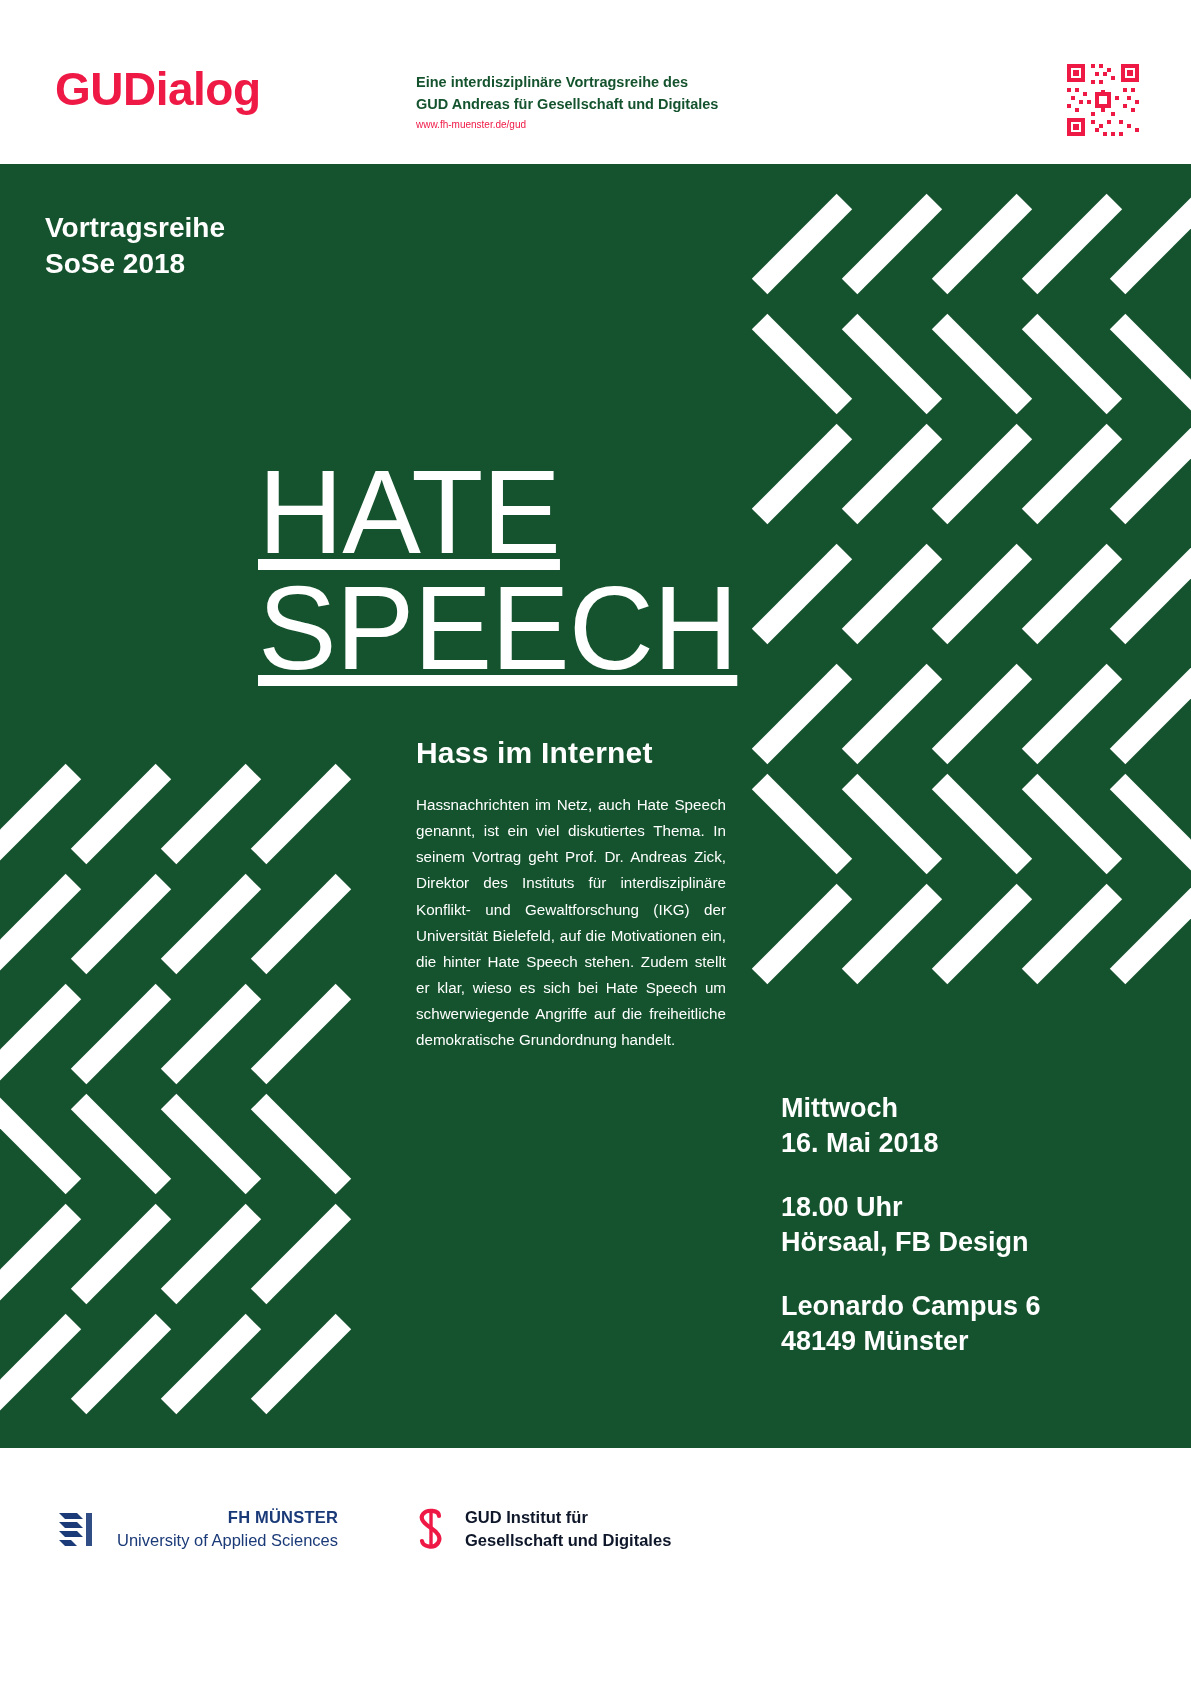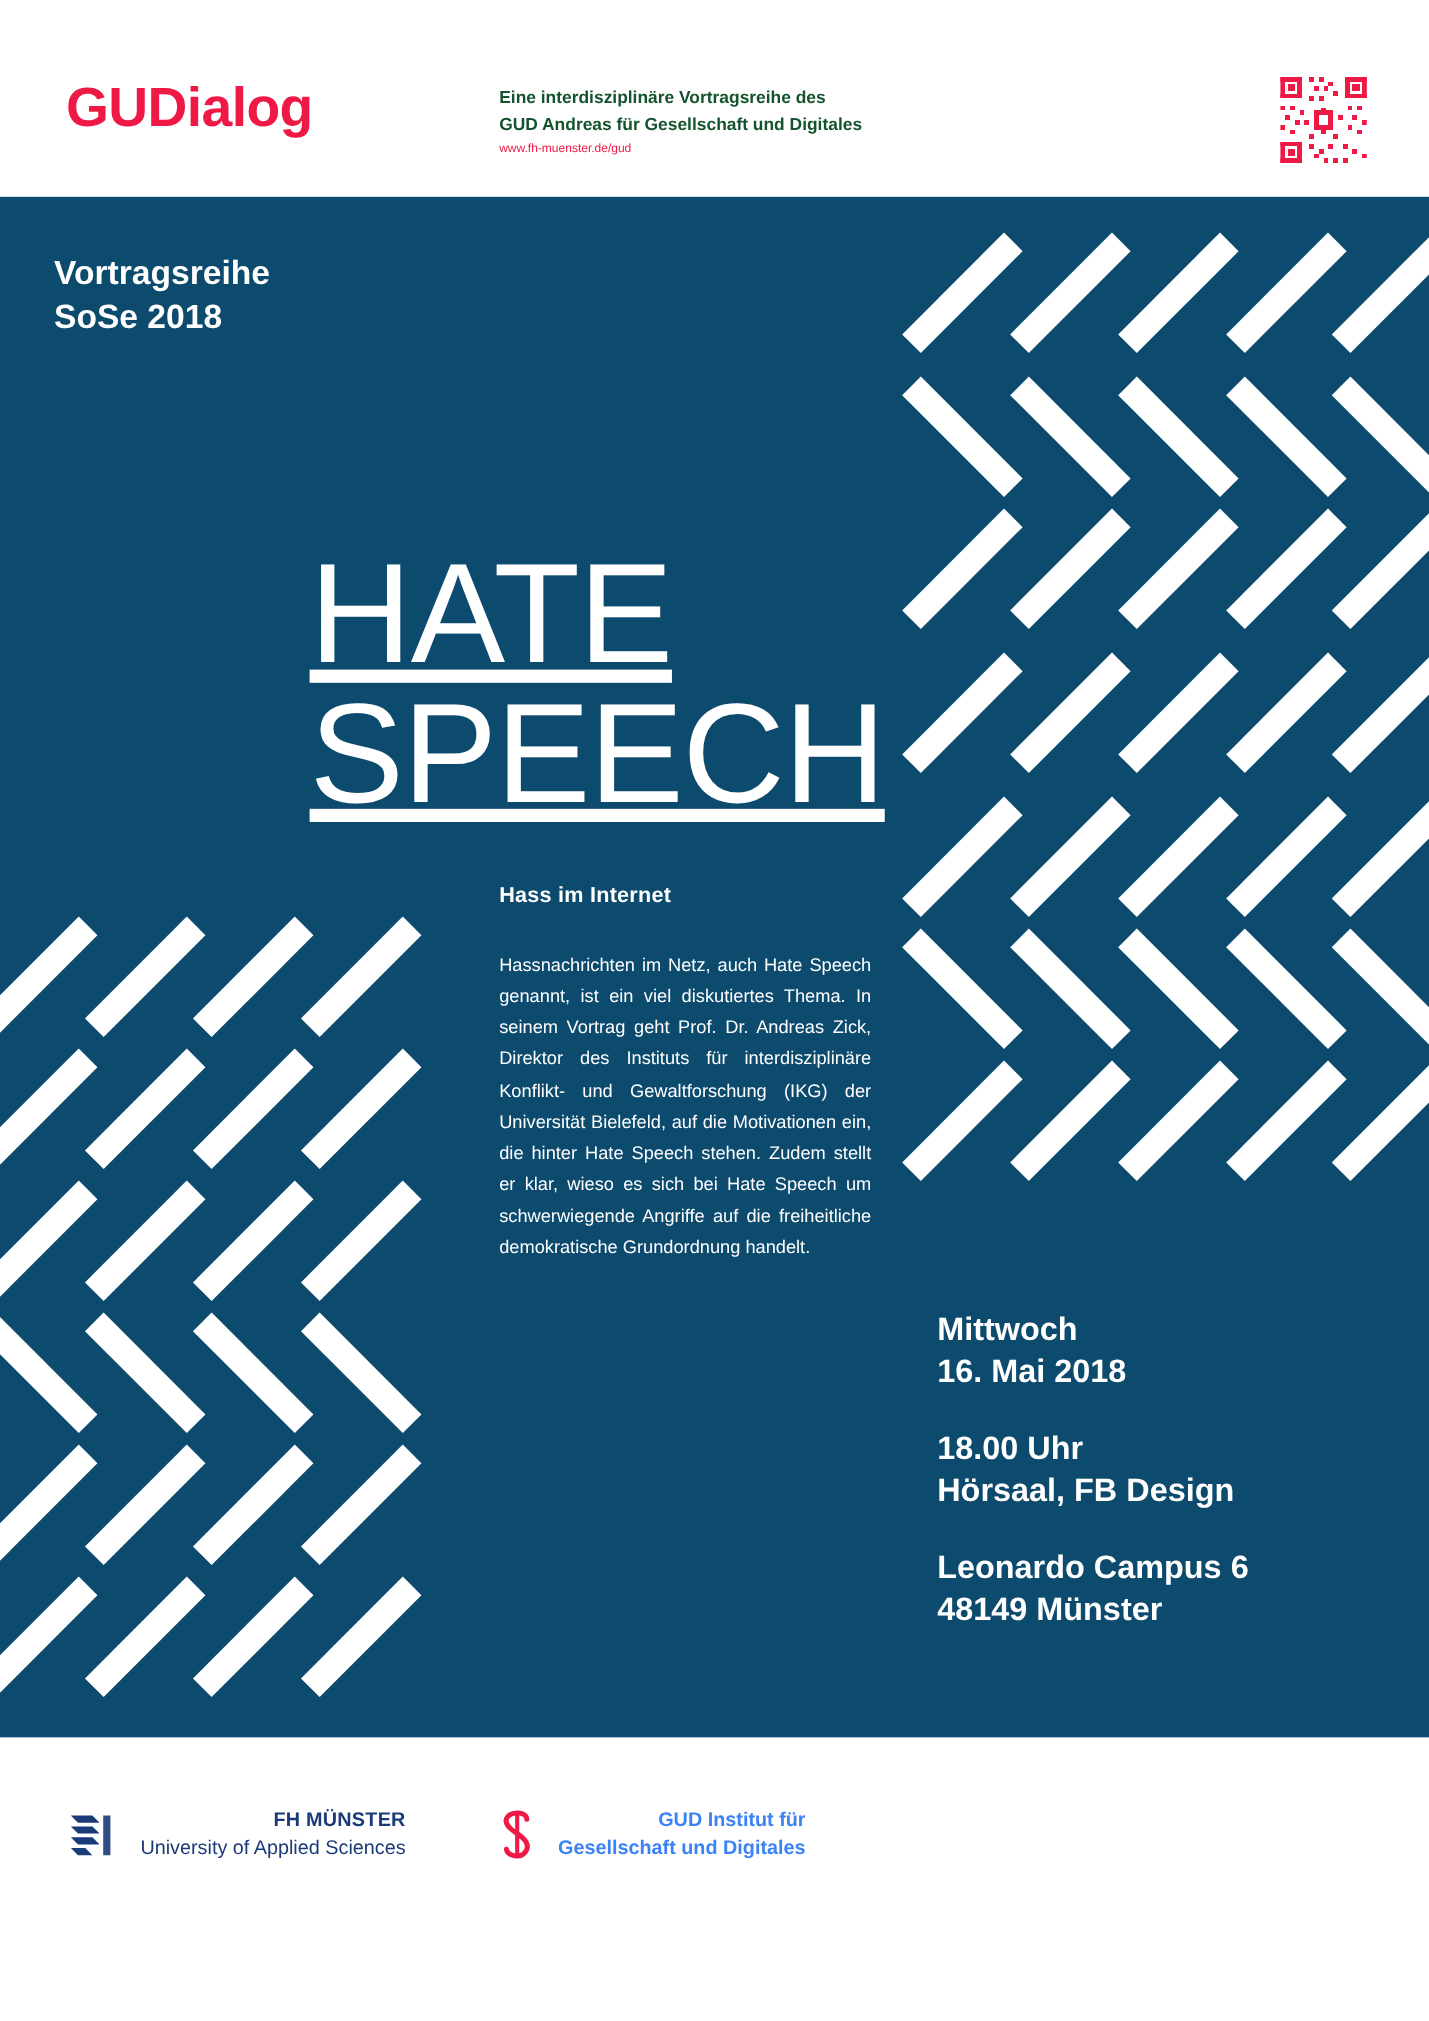--- a/index.html
+++ b/index.html
@@ -63,21 +63,21 @@
     height: 72px;
   }
 
   
   .panel {
     position: absolute;
     top: 164px;
     left: 0;
     width: 1191px;
     height: 1284px;
-    background: #0c4a6e;
+    background: #14532d;
     overflow: hidden;
   }
 
   
   .pattern {
     position: absolute;
     pointer-events: none;
   }
 
   
@@ -92,21 +92,21 @@
     letter-spacing: -1px;
     text-decoration: underline;
   }
   .title .line2 { display: block; }
 
   .subtitle {
     position: absolute;
     left: 416px;
     top: 572px;
     color: #ffffff;
-    font-size: 18px;
+    font-size: 30px;
     font-weight: bold;
     letter-spacing: 0.2px;
   }
   .abstract {
     position: absolute;
     left: 416px;
     top: 628px;
     width: 310px;
     color: #ffffff;
     font-size: 15.2px;
@@ -164,25 +164,24 @@
 
   .logo-gud {
     position: absolute;
     left: 413px;
     top: 58px;
     display: flex;
     align-items: center;
   }
   .logo-gud .mark { width: 36px; height: 46px; margin-right: 16px; }
   .logo-gud .txt {
-    color: #3b82f6;
+    color: #0f172a;
     font-size: 16.5px;
     line-height: 1.42;
     font-weight: bold;
-    text-align: right;
   }
 </style>
 </head>
 <body>
 
 <div class="poster">
 
   <div class="header">
     <div class="brand">GUDialog</div>
 

